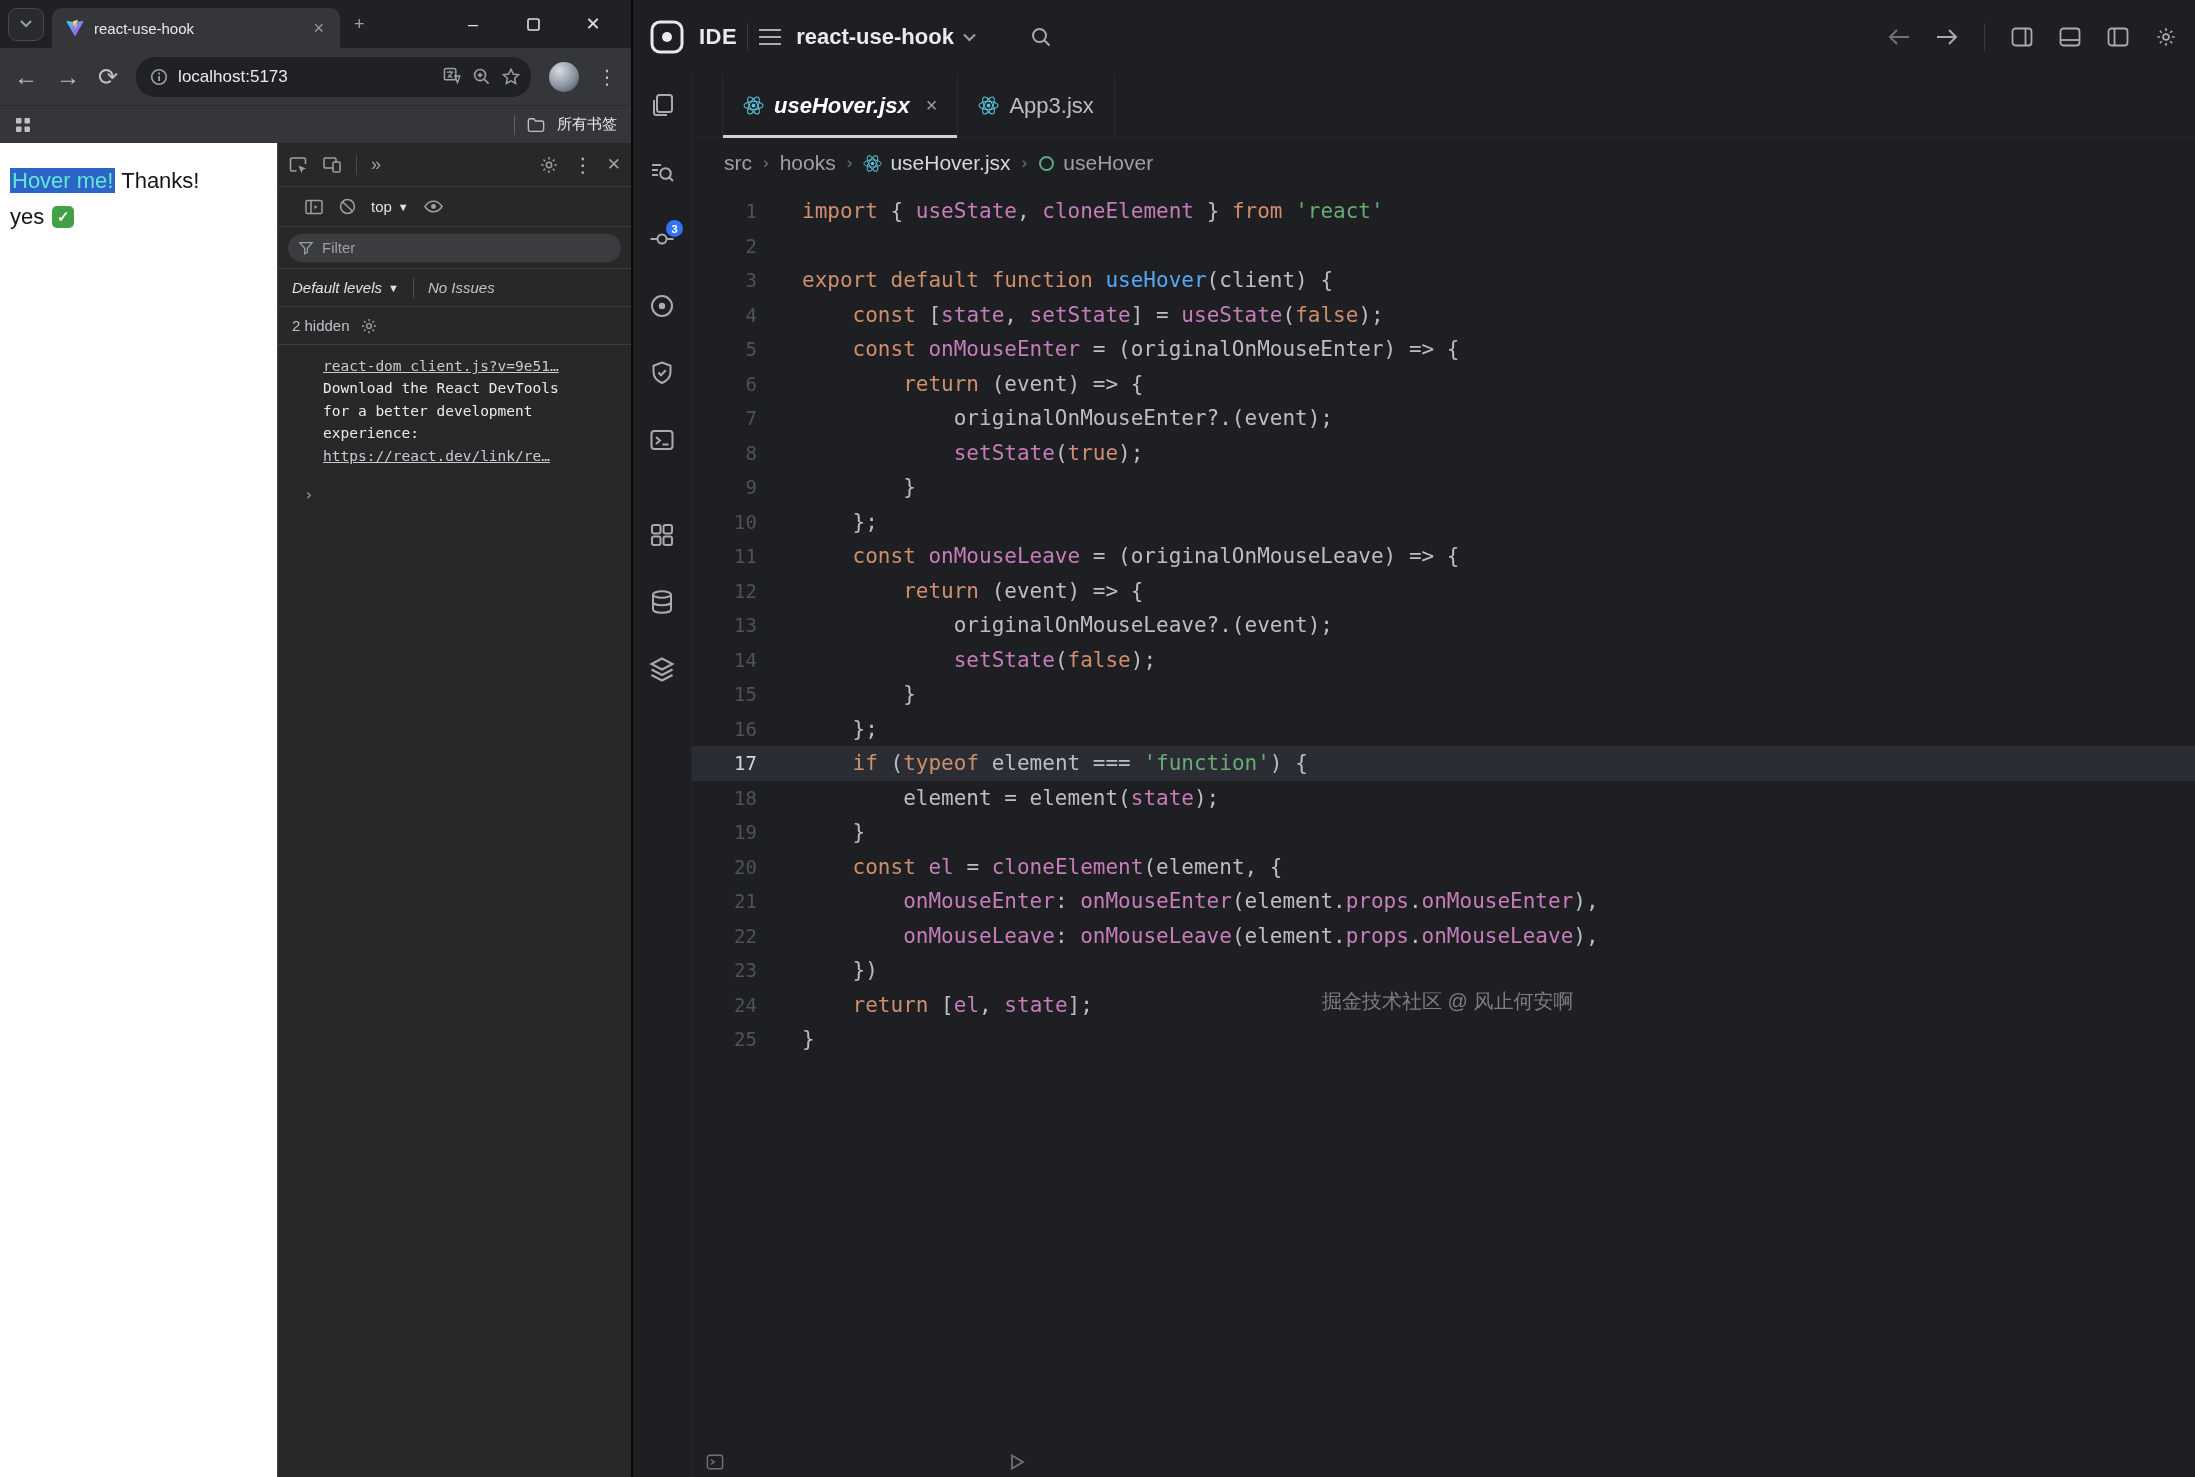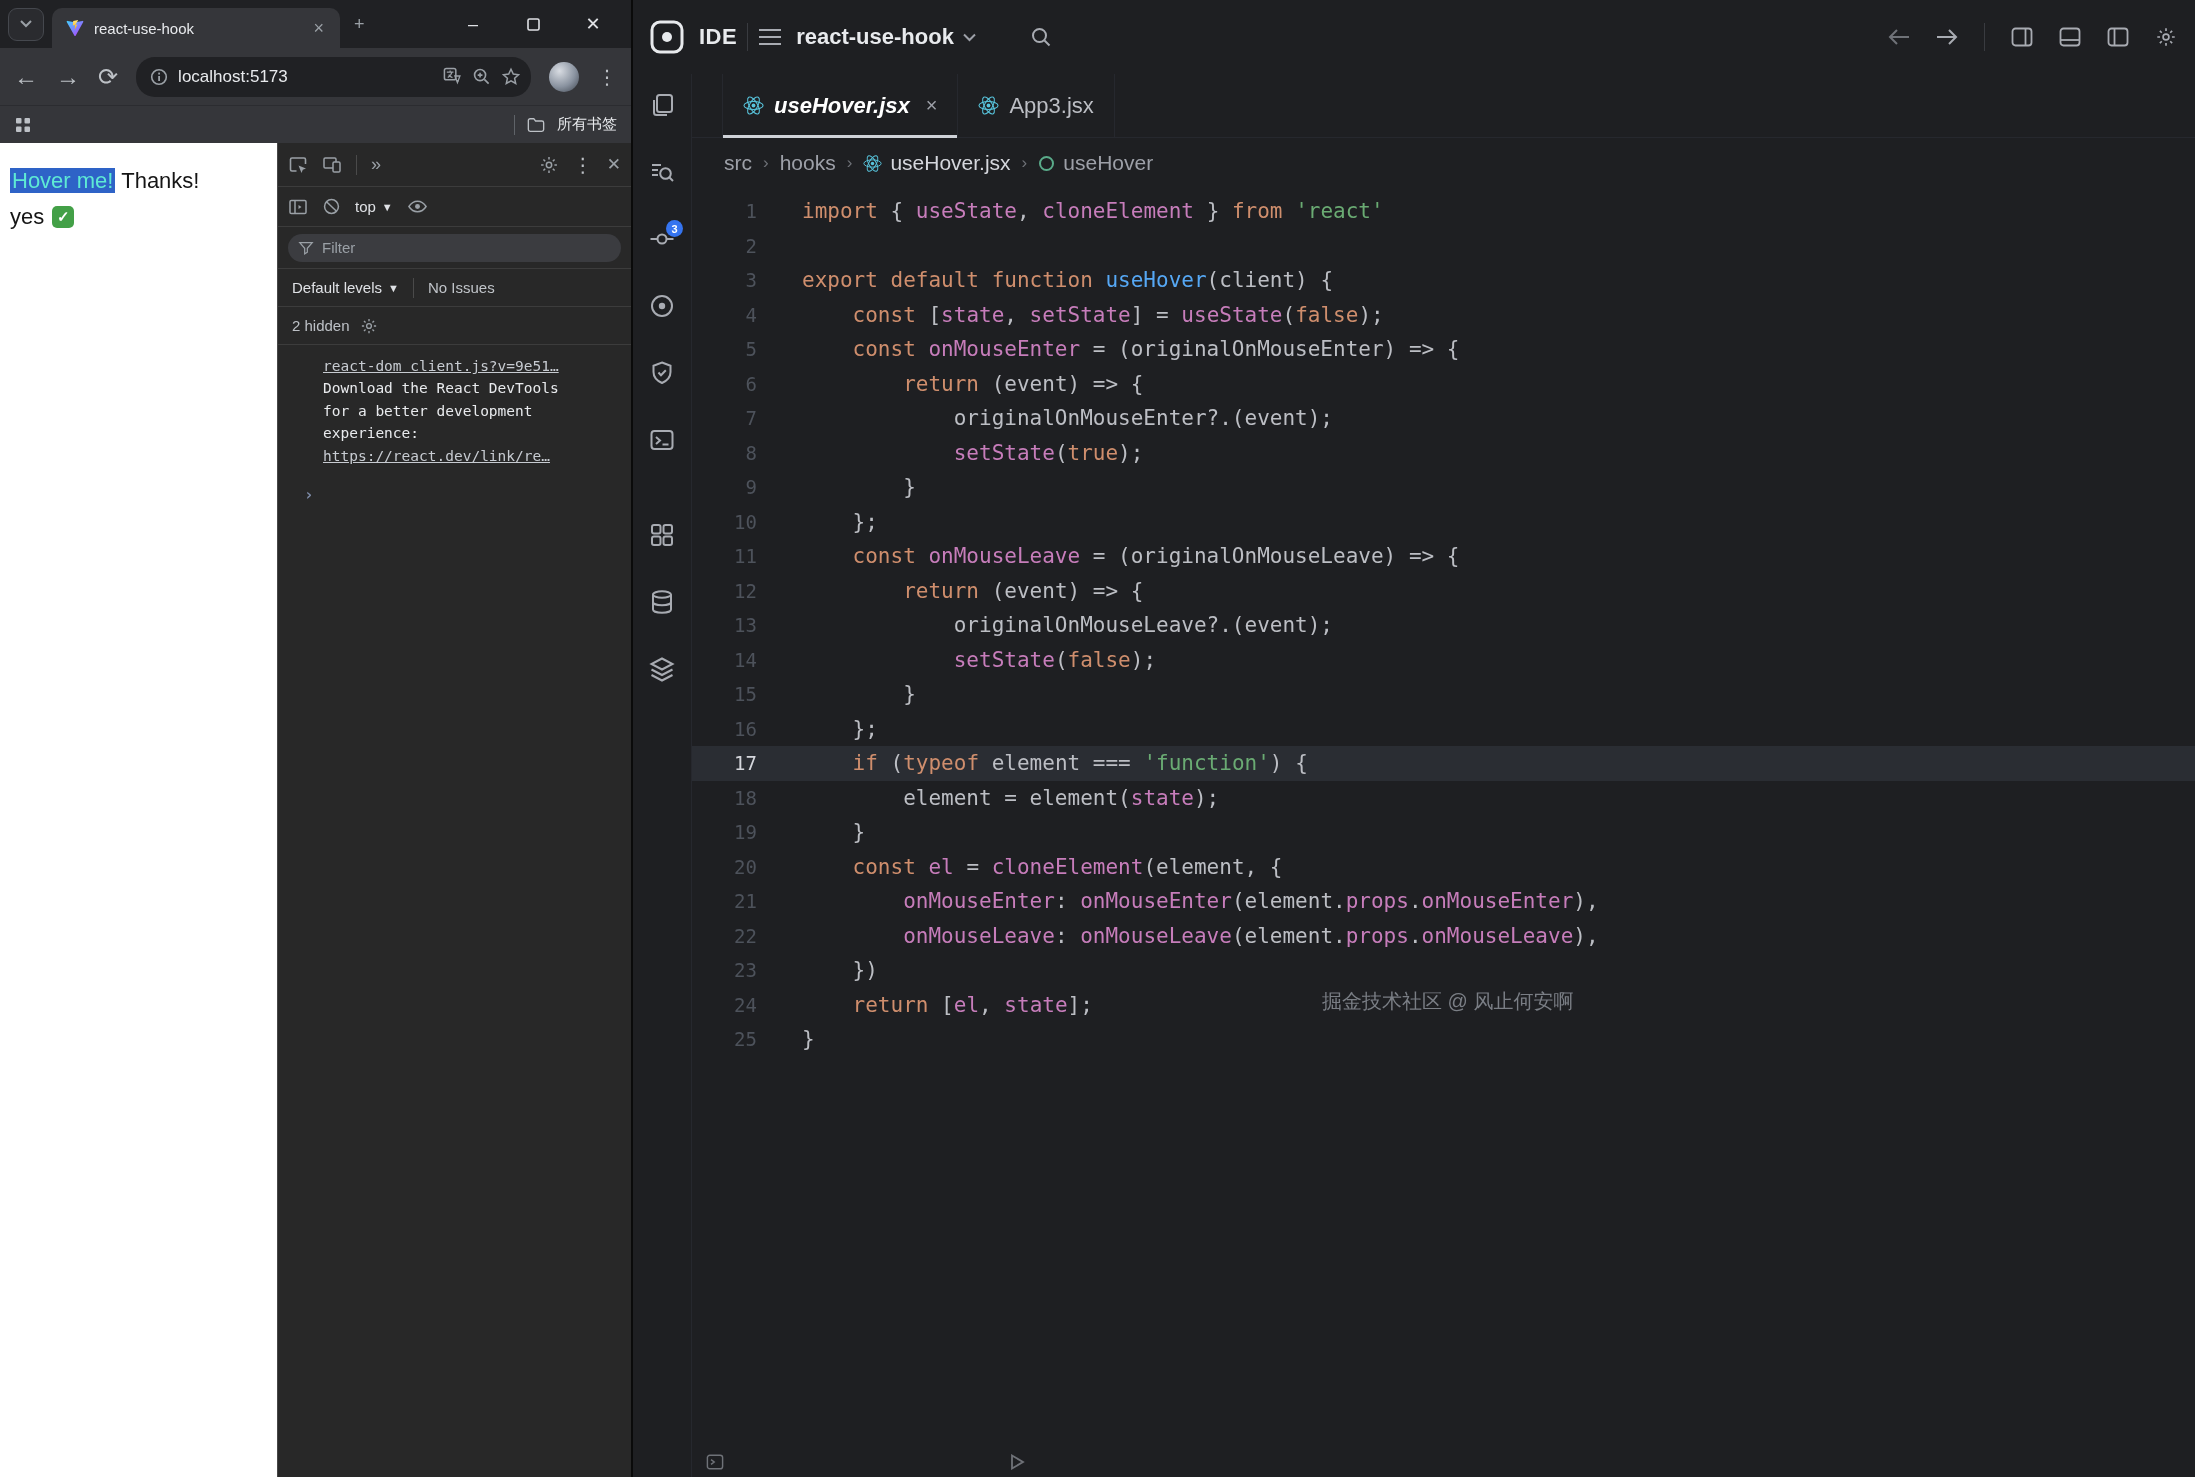--- a/index.html
+++ b/index.html
@@ -45,30 +45,30 @@
   .sel { background:#2E63C7; color:#5eead4; padding:0 2px; }
   .yes-line { margin-top:4px; display:flex; align-items:center; gap:8px; }
   .check { width:22px; height:22px; background:#43A047; border-radius:5px; color:#fff; font-size:15px;
            font-weight:bold; display:flex; align-items:center; justify-content:center; }
 
   
   .devtools { flex:1; min-width:0; background:#282828; border-left:1px solid #474747; display:flex;
               flex-direction:column; color:#9AA0A6; }
   .dt-row { display:flex; align-items:center; border-bottom:1px solid #3C3C3C; flex:none; }
   .dt-main-toolbar { height:44px; padding:0 10px; gap:14px; }
-  .dt-console-toolbar { height:40px; padding:0 10px; gap:14px; }
+  .dt-console-toolbar { height:40px; padding:0 26px; gap:14px; }
   .dt-ico { color:#9AA0A6; display:flex; align-items:center; justify-content:center; }
   .dt-div { width:1px; height:20px; background:#4A4A4A; }
   .dt-sp { flex:1; }
   .dt-chevrons { font-size:18px; color:#9AA0A6; }
   .dt-top { font-size:15px; color:#DFE1E5; display:flex; align-items:center; gap:6px; }
   .dt-filter-row { height:42px; padding:7px 10px; }
   .dt-filter { flex:1; height:28px; background:#3B3C40; border-radius:14px; display:flex; align-items:center;
                gap:8px; padding:0 10px; font-size:15px; color:#9AA0A6; }
-  .dt-levels-row { height:38px; padding:0 14px; gap:14px; font-size:15px; }
+  .dt-levels-row { height:38px; padding:0 14px; gap:14px; font-size:15px;font-style:italic; }
   .dt-levels { color:#DFE1E5; display:flex; align-items:center; gap:6px; }
   .dt-issues { color:#C0C4C9; }
   .dt-hidden-row { height:38px; padding:0 14px; gap:10px; font-size:15px; color:#BDC1C6; }
   .dt-messages { flex:1; padding:10px 14px 0 45px; font-family:"DejaVu Sans Mono", monospace;
                  font-size:14.5px; line-height:1.55; color:#E8EAED; width:100%; }
   .dt-msg { max-width:270px; word-break:break-word; }
   .dt-link { color:#C7CBD1; text-decoration:underline; cursor:pointer; }
   .dt-prompt { margin-top:16px; margin-left:-19px; color:#7E8CA8; font-size:16px; font-weight:bold; }
   .caret-down { font-size:11px; }
 

